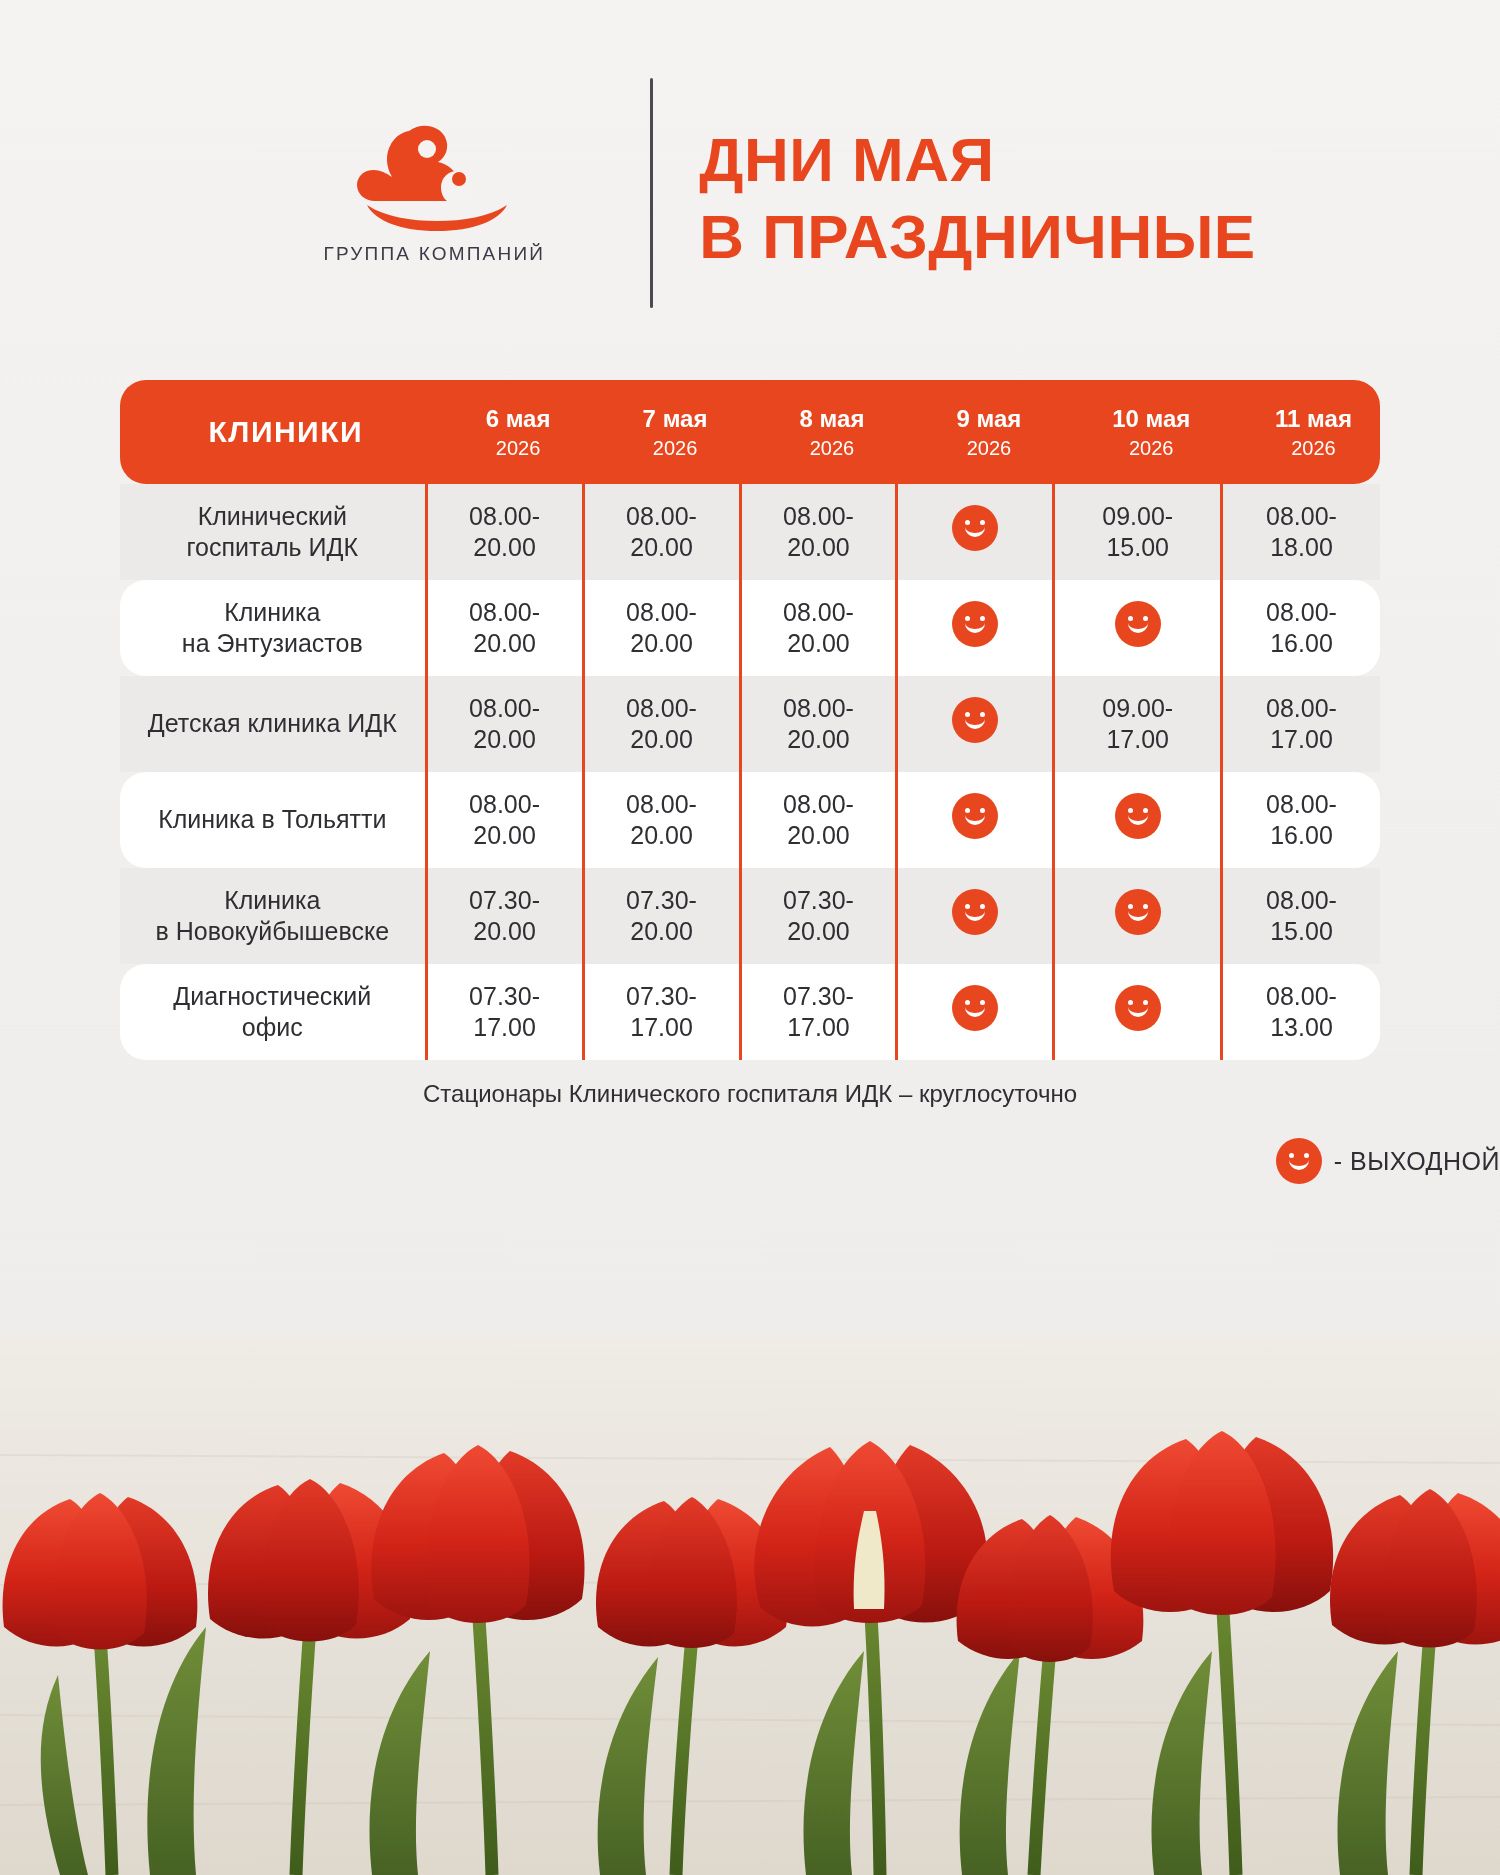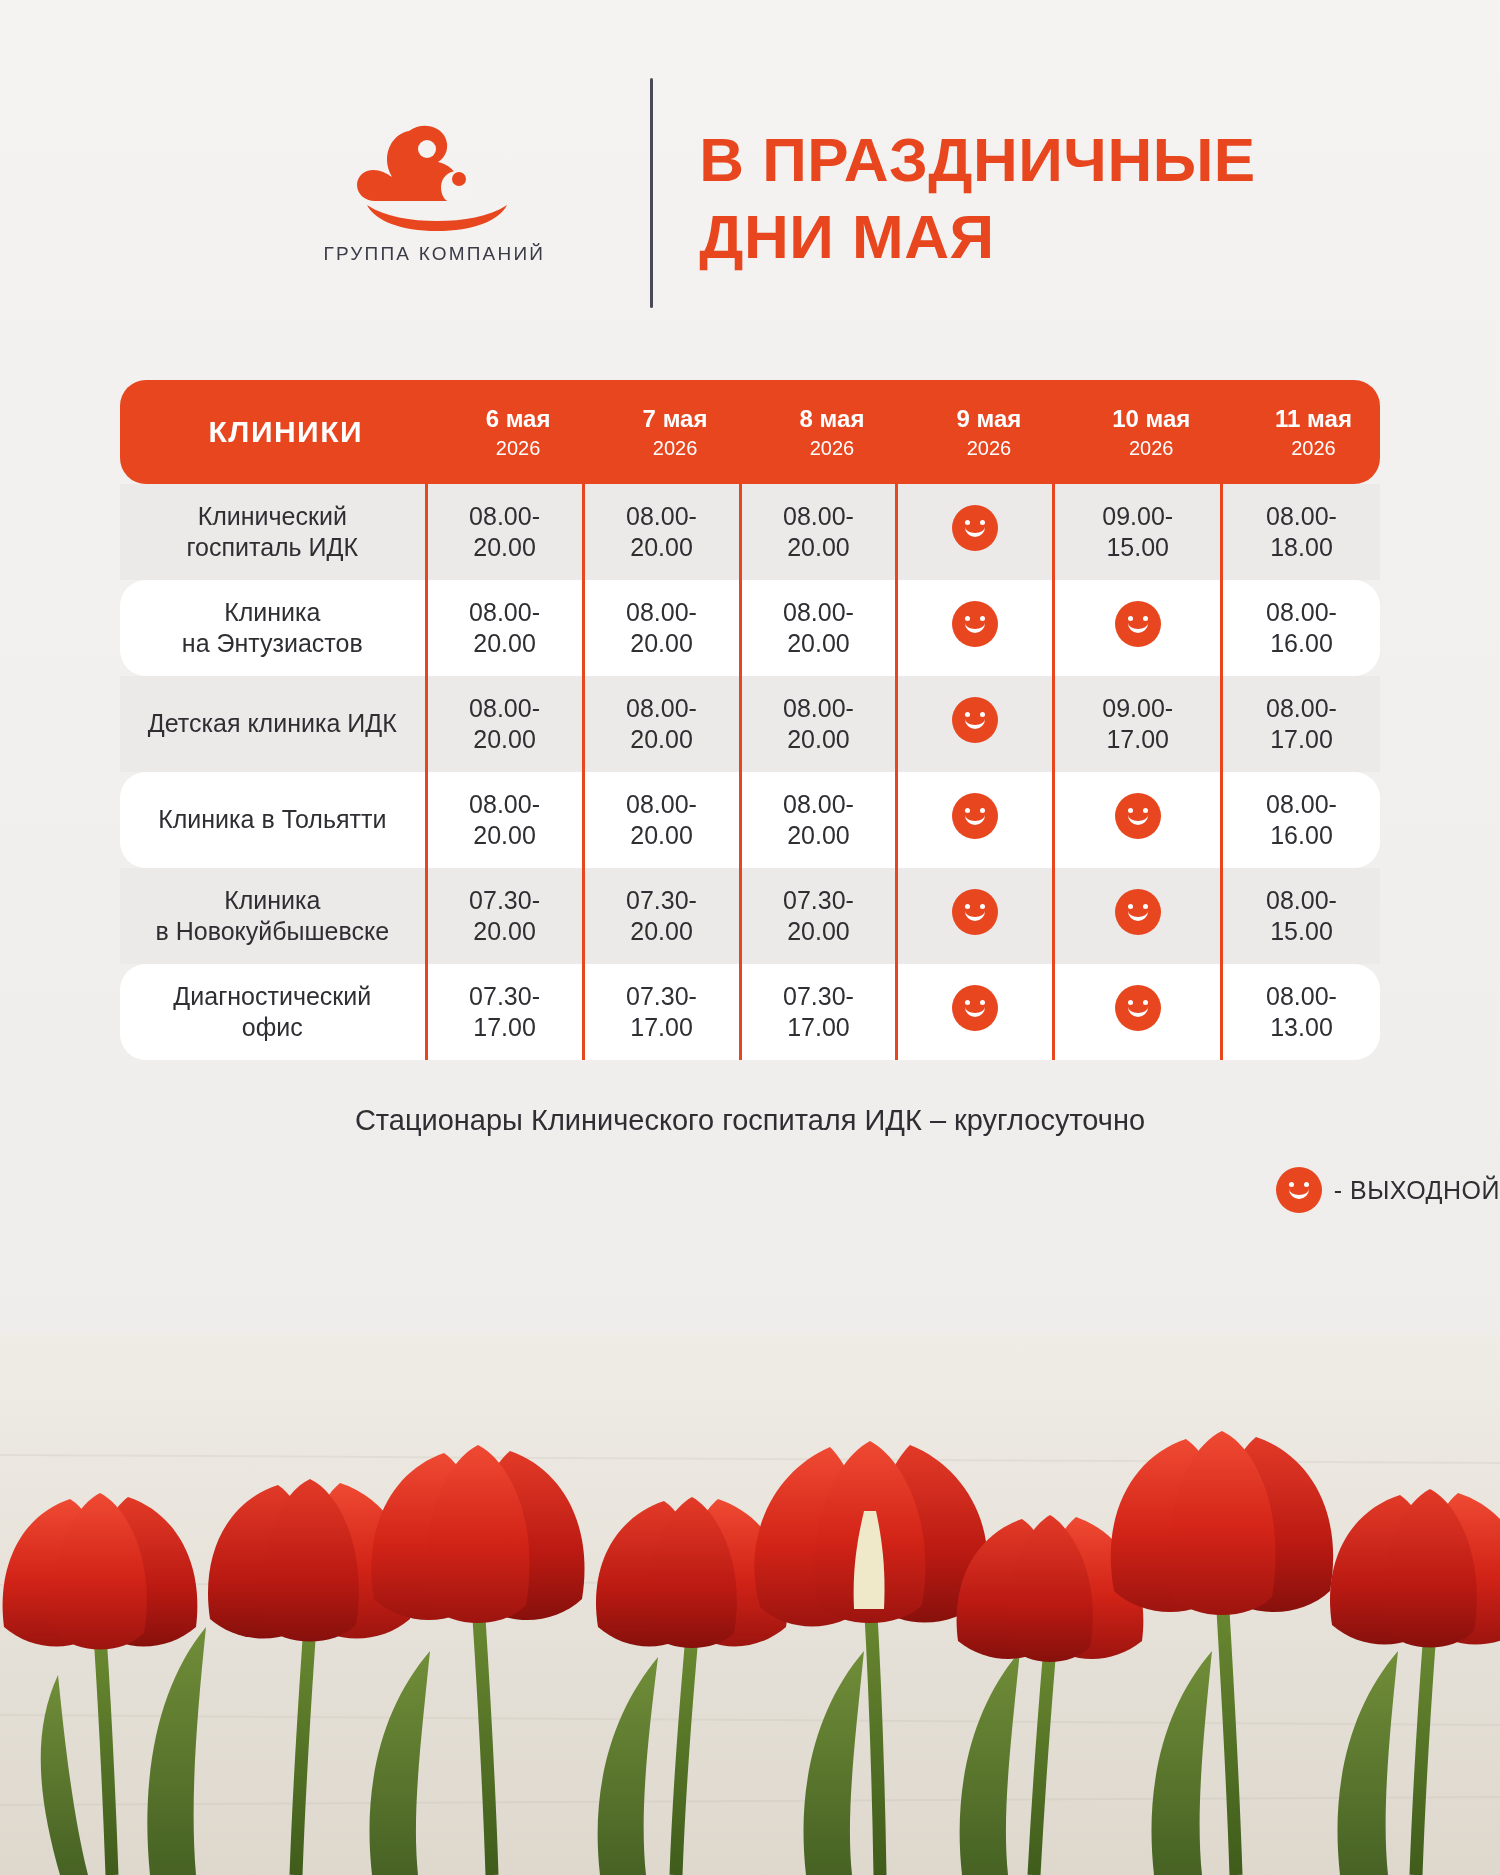--- a/index.html
+++ b/index.html
@@ -158,23 +158,23 @@
   .smile > i {
     position: absolute;
     left: 13px; top: 22px;
     width: 20px; height: 10px;
     border-bottom: 4px solid #fff;
     border-radius: 0 0 14px 14px;
   }
 
   
   .note-1 {
-    margin-top: 44px;
+    margin-top: 20px;
     text-align: center;
-    font-size: 29px;
+    font-size: 24px;
     color: #2e2e33;
   }
   .legend {
     margin-top: 30px;
     display: flex;
     align-items: center;
     justify-content: flex-end;
     gap: 12px;
     font-size: 25px;
     color: #2e2e33;
@@ -203,22 +203,22 @@
         <path d="M92 66c0-9 7-16 16-16s16 7 16 16c0 6-3 11-8 14H98c-4-3-6-8-6-14z" fill="#f4f3f1"></path>
         <circle cx="110" cy="58" r="7" fill="#E8461F"></circle>
         <path d="M18 84c18 12 44 16 70 16s52-4 70-16c-8 16-34 26-70 26S26 100 18 84z" fill="#E8461F"></path>
       </svg>
       <div class="brand-sub">ГРУППА КОМПАНИЙ</div>
     </div>
 
     <div class="divider-v"></div>
 
     <div class="titles">
+      <div class="title-2">ДНИ МАЯ</div>
       <div class="title-2">В ПРАЗДНИЧНЫЕ</div>
-      <div class="title-2">ДНИ МАЯ</div>
     </div>
   </div>
 
   <div class="table-wrap">
     <table class="tbl">
       <colgroup>
         <col style="width:290px">
         <col style="width:148px">
           <col style="width:148px">
           <col style="width:148px">

